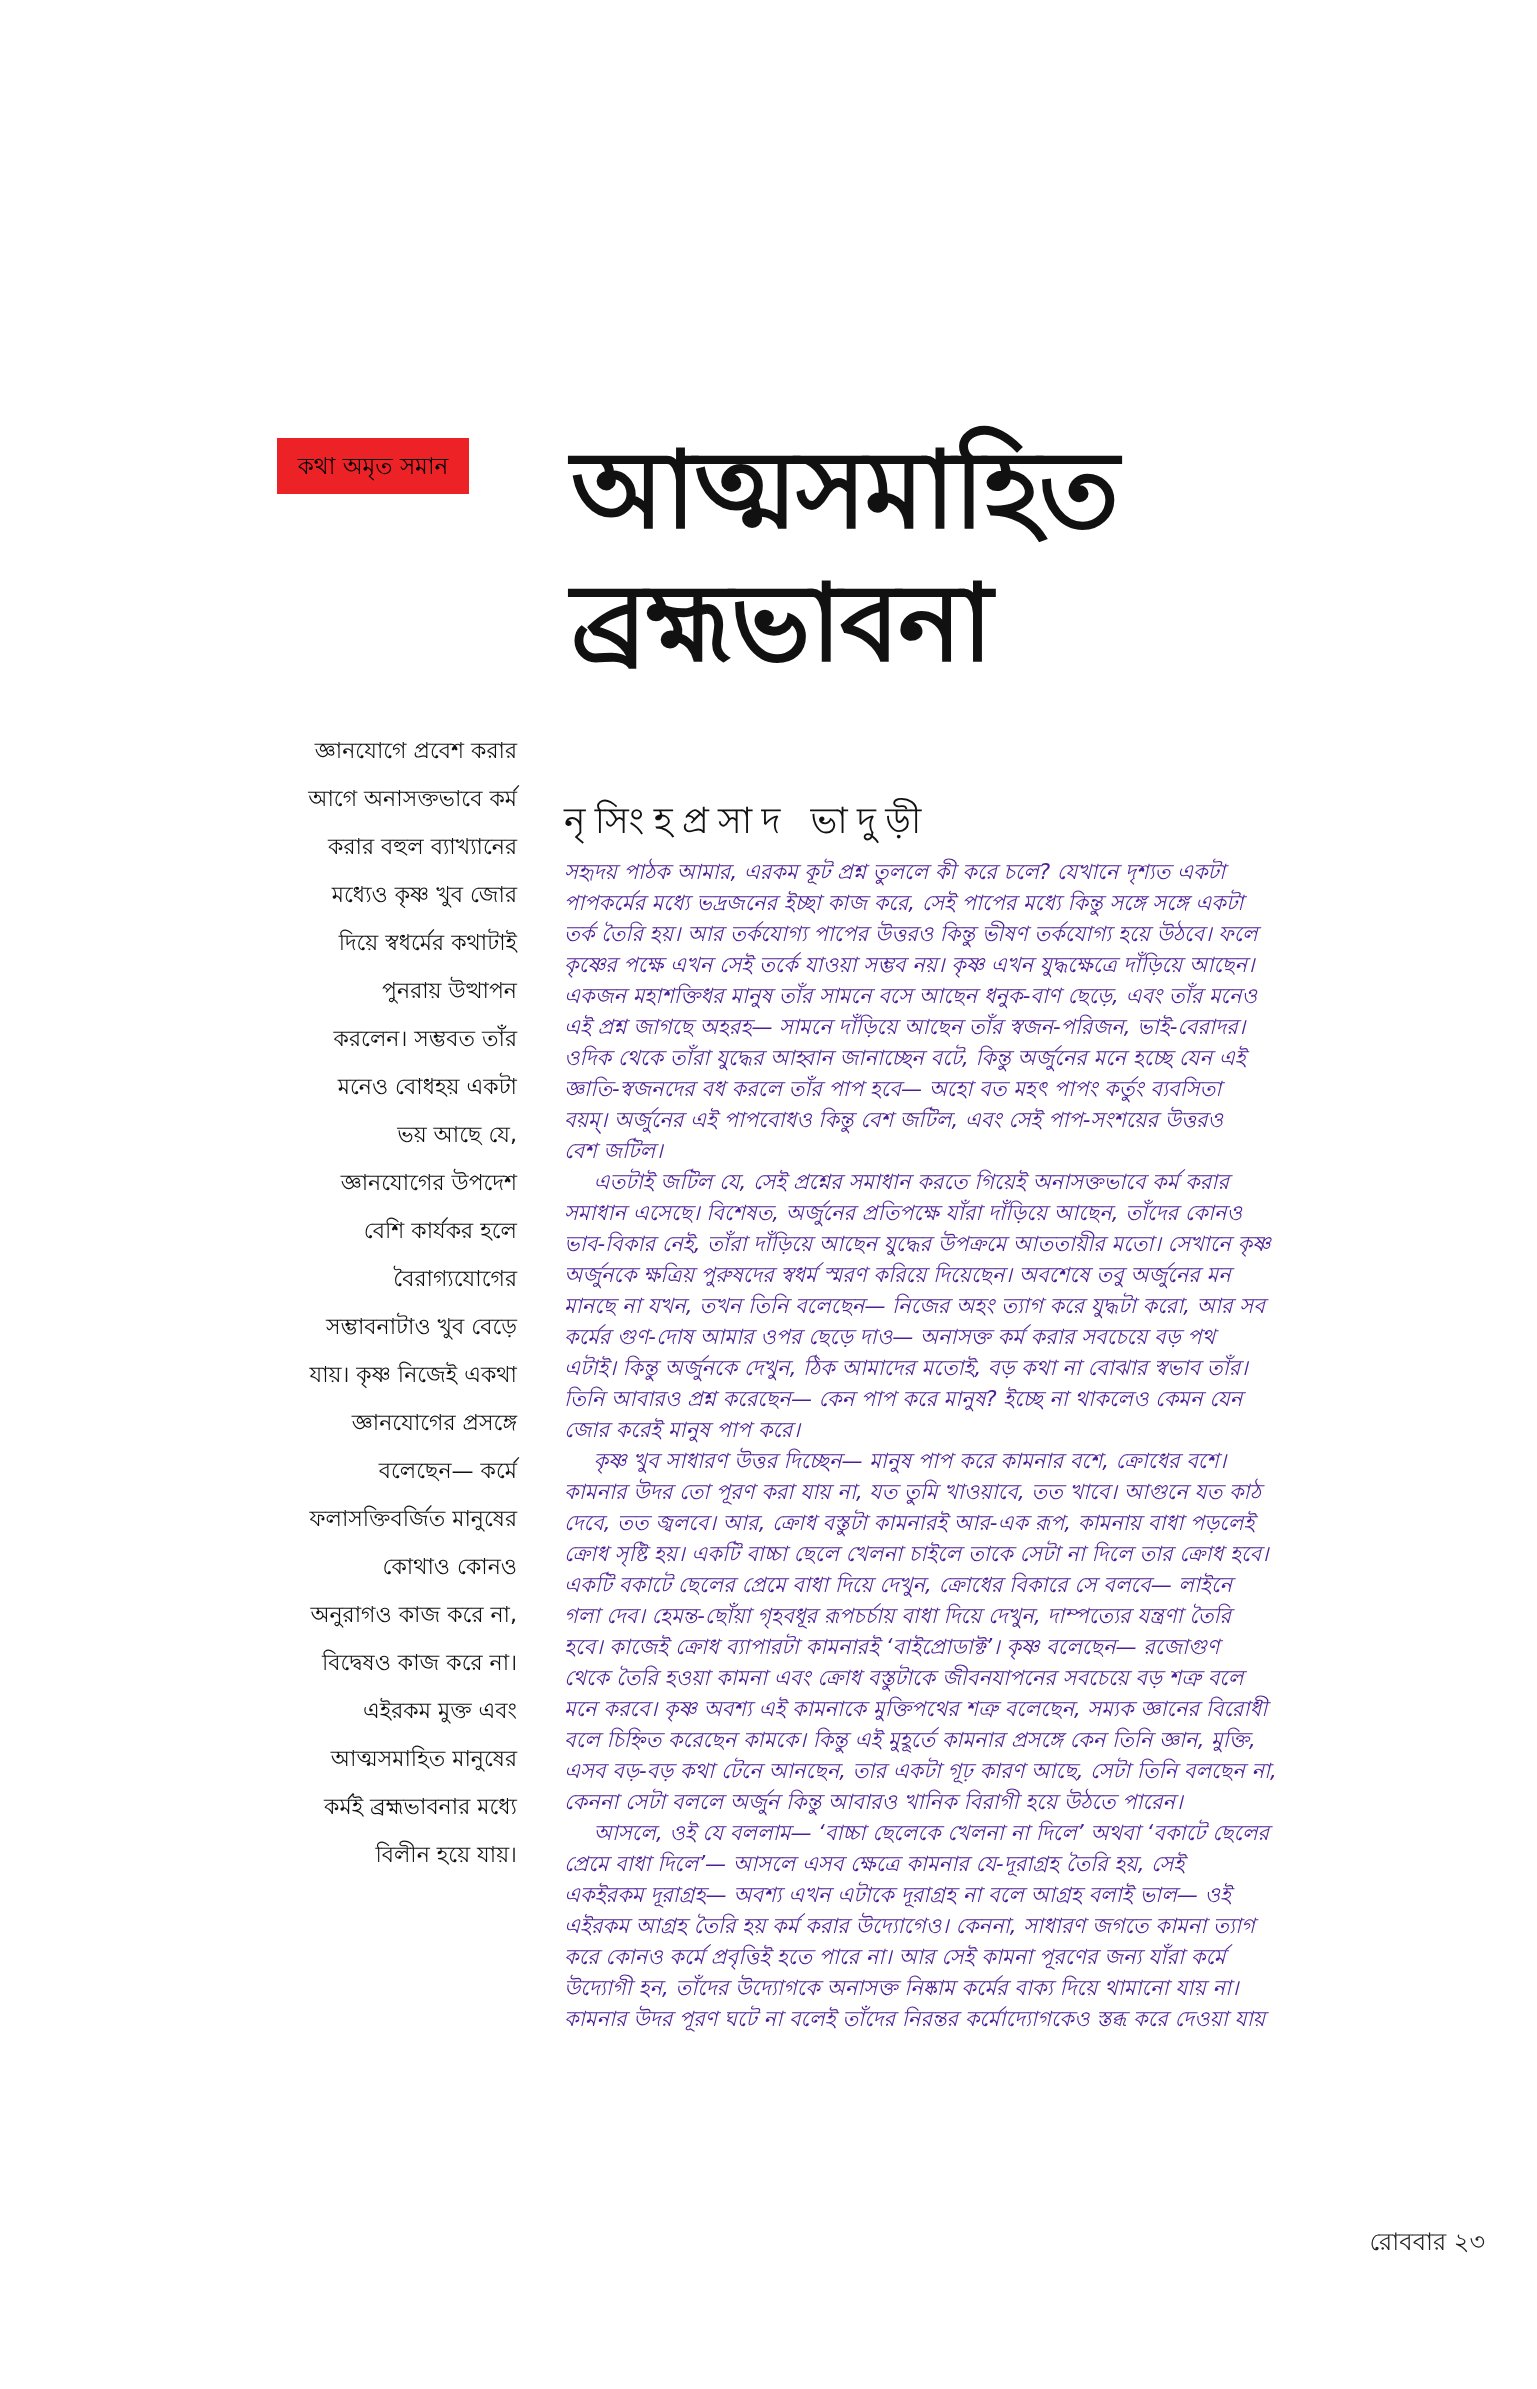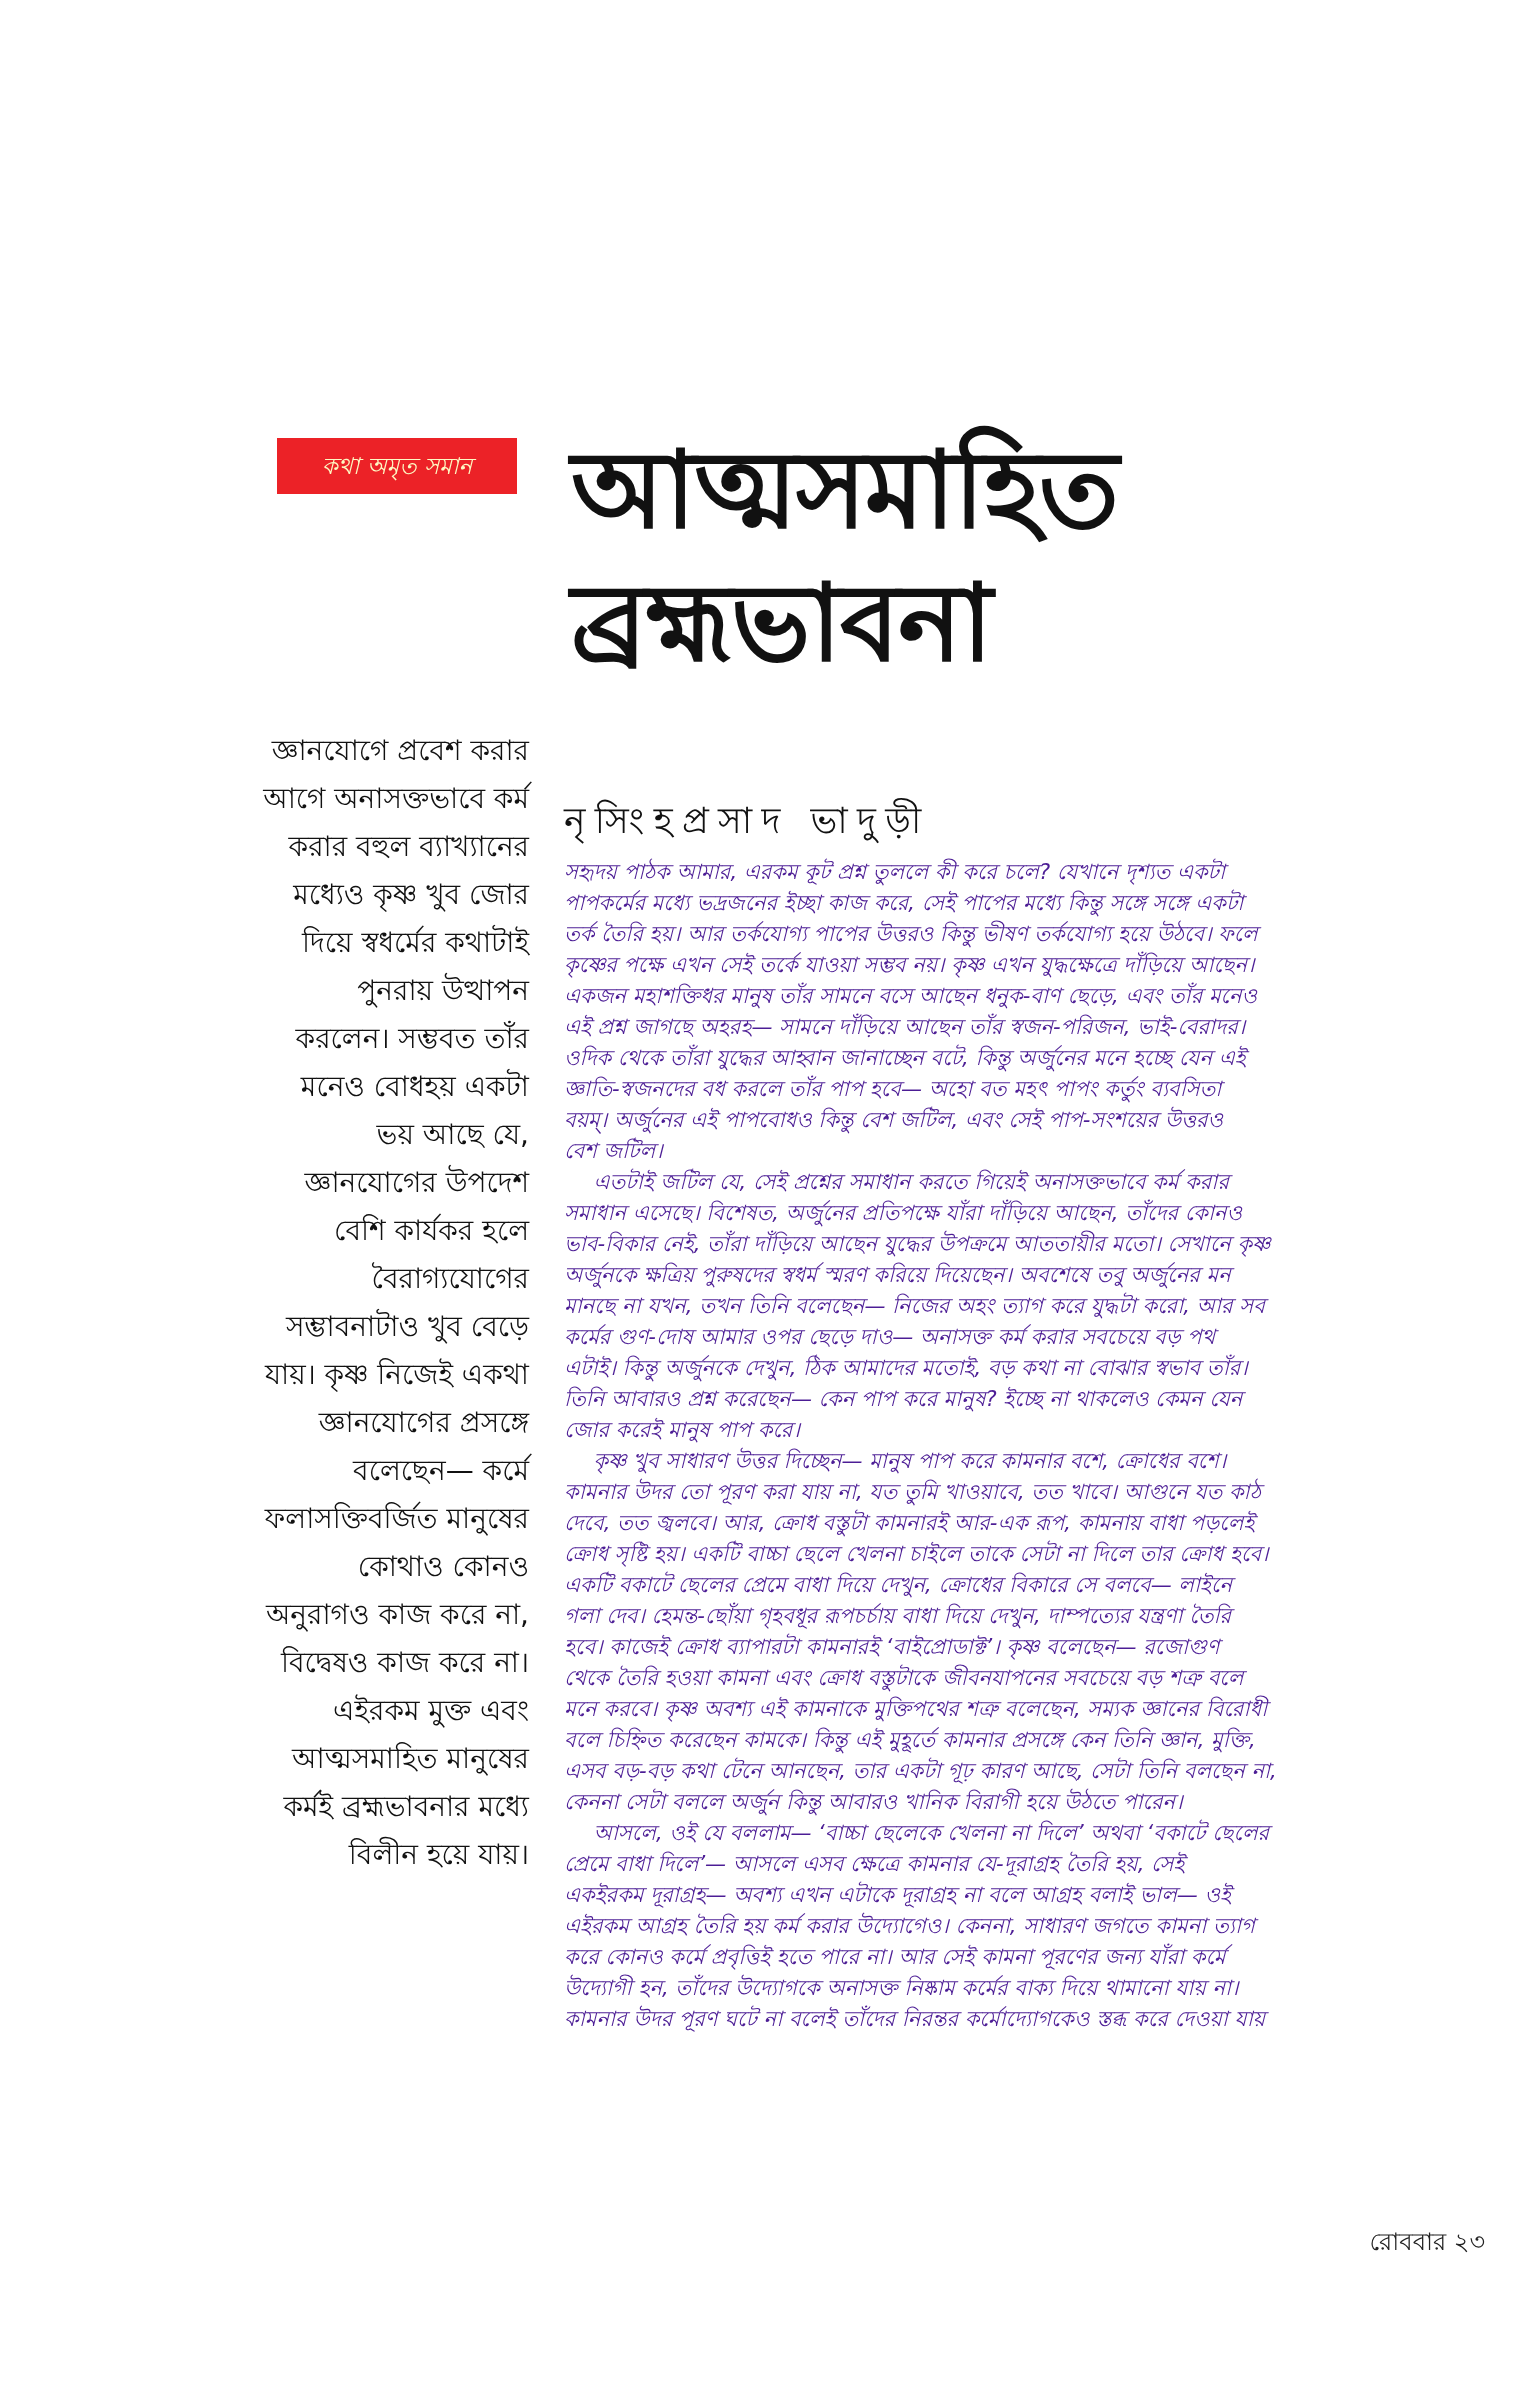--- a/index.html
+++ b/index.html
@@ -12,56 +12,55 @@
       height: 2389px;
       position: relative;
       overflow: hidden;
       color: #111111;
       font-family: "DejaVu Sans", sans-serif;
     }
     .section-label {
       position: absolute;
       left: 277px;
       top: 438px;
-      width: 240px;
+      width: 192px;
       height: 56px;
       background: #ec2227;
-      color: #fef9c3;
+      color: #000000;
       display: flex;
       align-items: center;
       justify-content: center;
       font-size: 23px;
       line-height: 1;
       white-space: nowrap;
-      font-style: italic;
     }
     .headline {
       position: absolute;
       left: 571px;
       top: 425px;
       width: 667px;
       margin: 0;
       font-family: Liberation Serif, serif;
       font-weight: bold;
       font-size: 107px;
       line-height: 133px;
       letter-spacing: -1.6px;
       color: #111111;
     }
     .headline span {
       display: block;
       white-space: nowrap;
     }
     .pull-quote {
       position: absolute;
-      left: 132px;
+      left: 120px;
       top: 727px;
       width: 397px;
       text-align: right;
-      font-size: 28px;
+      font-size: 22px;
       line-height: 48px;
       color: #111111;
     }
     .pull-quote span {
       display: block;
       white-space: nowrap;
     }
     .byline {
       position: absolute;
       left: 564px;

